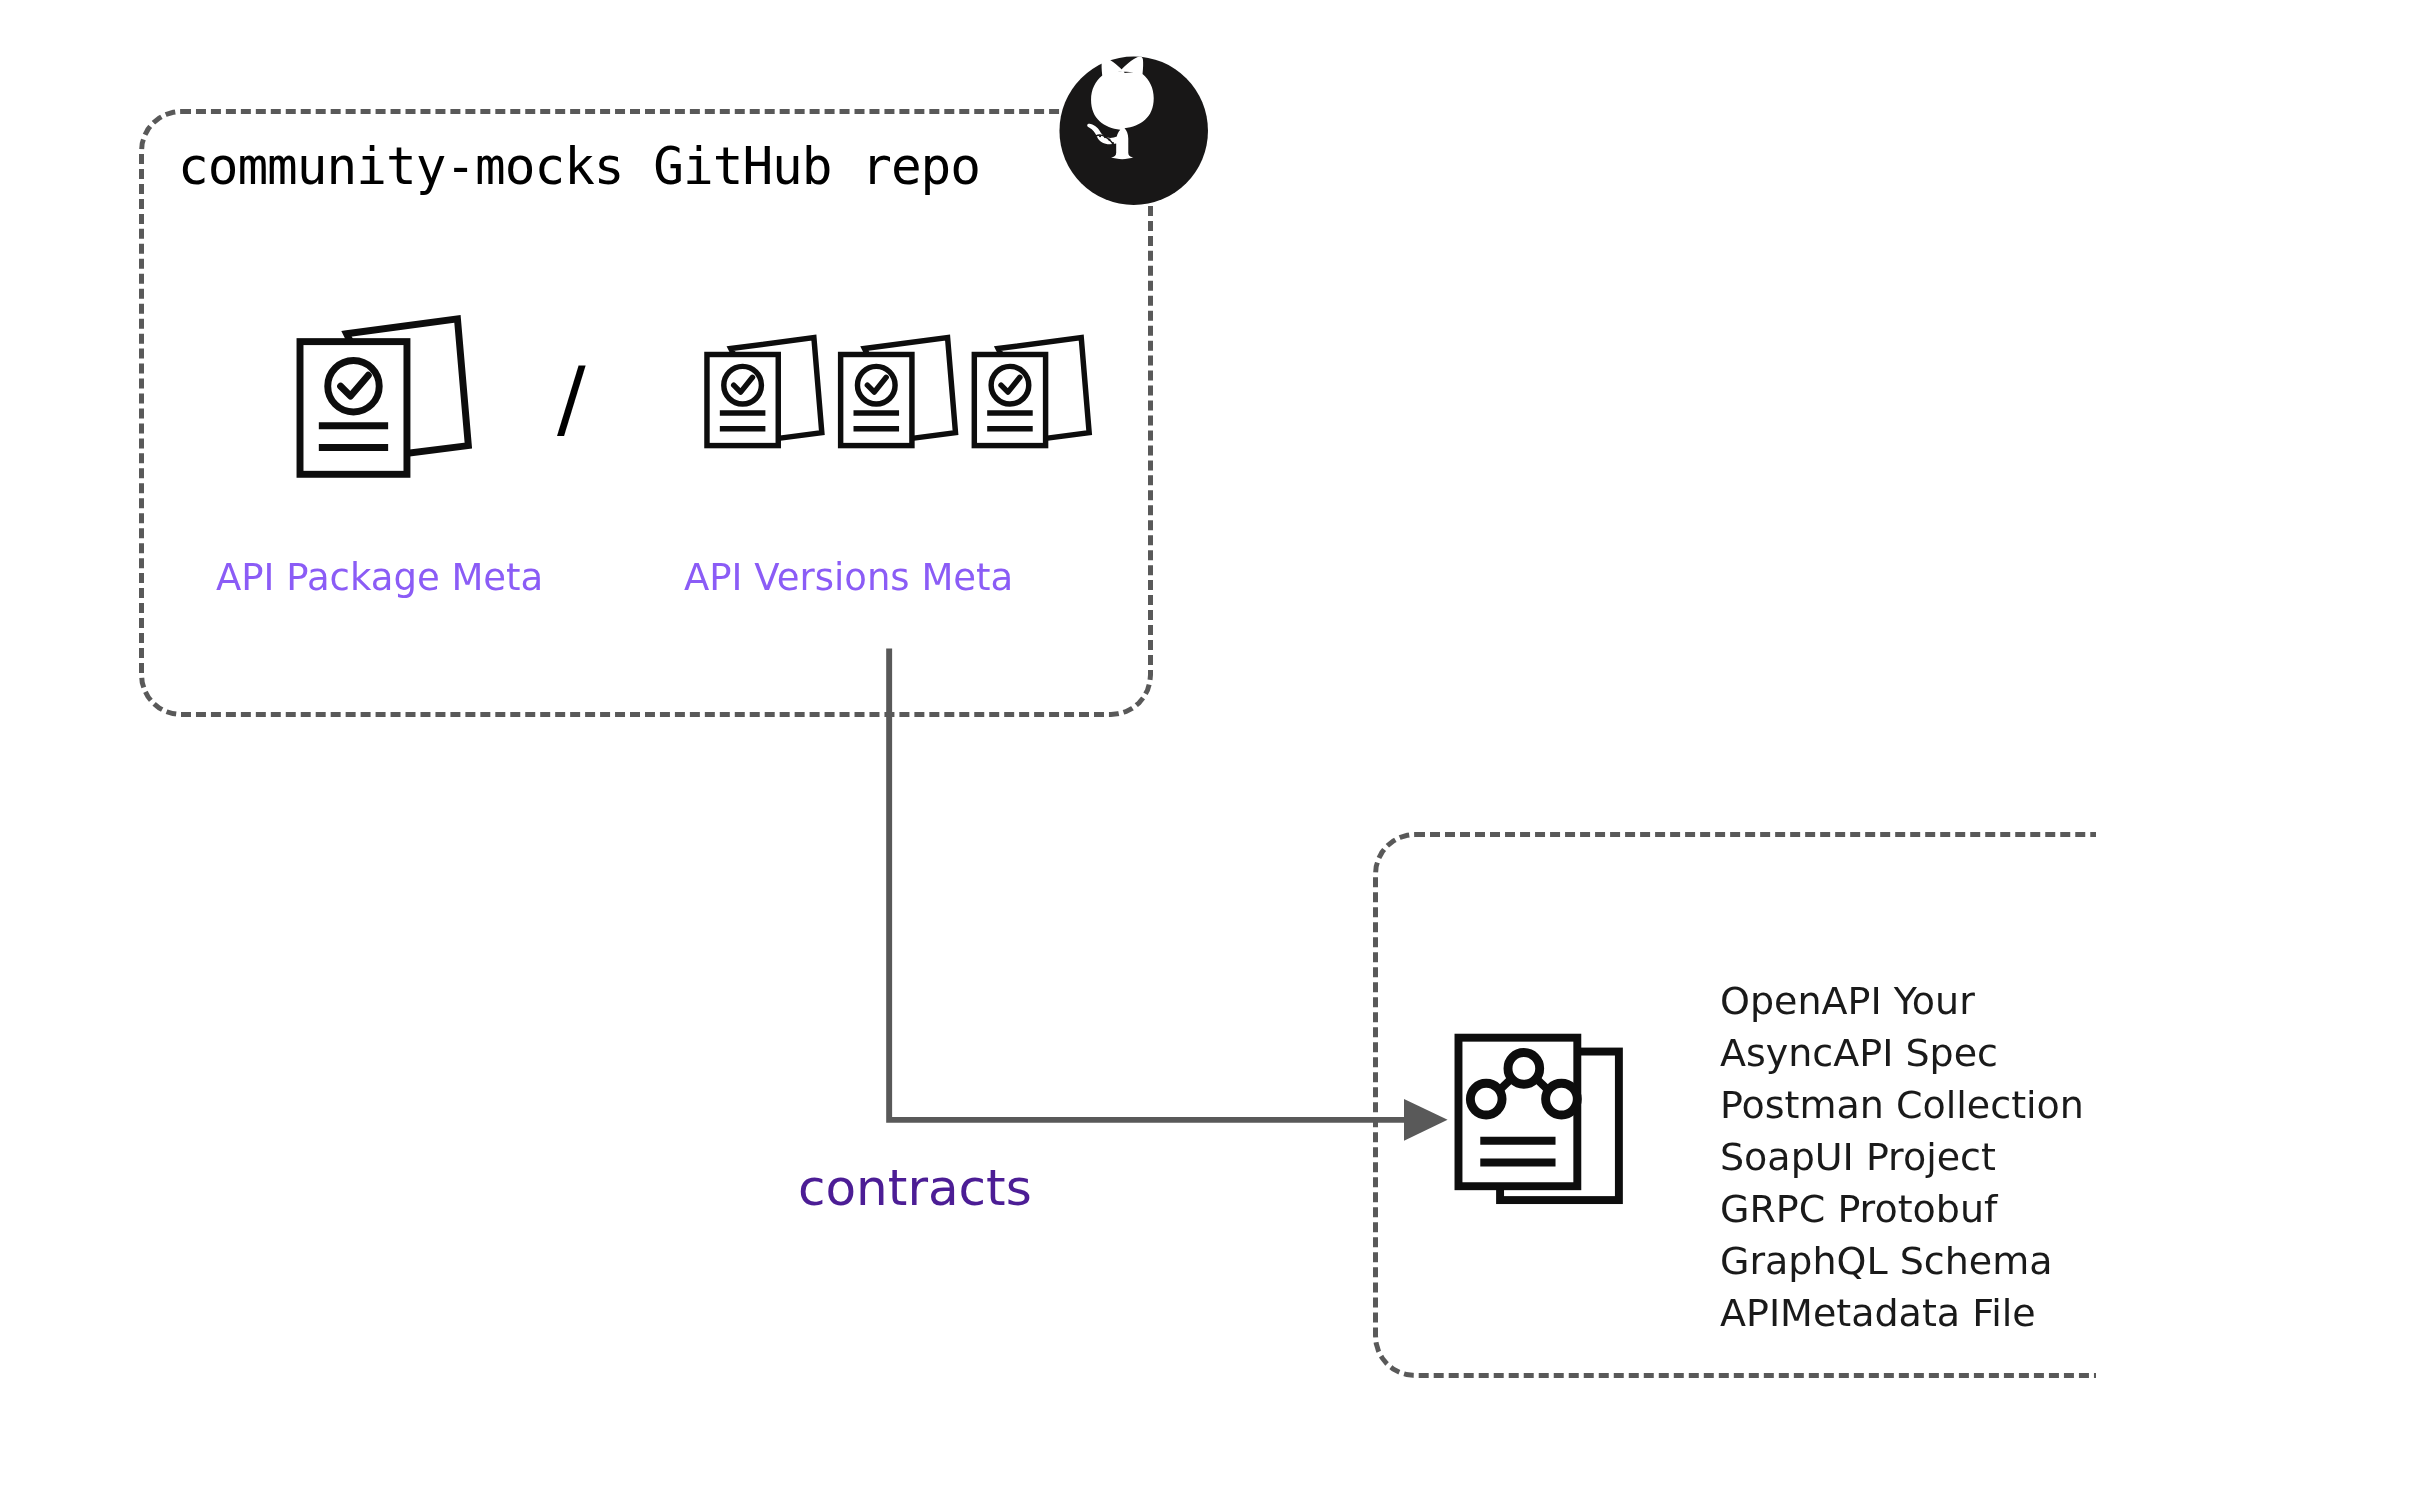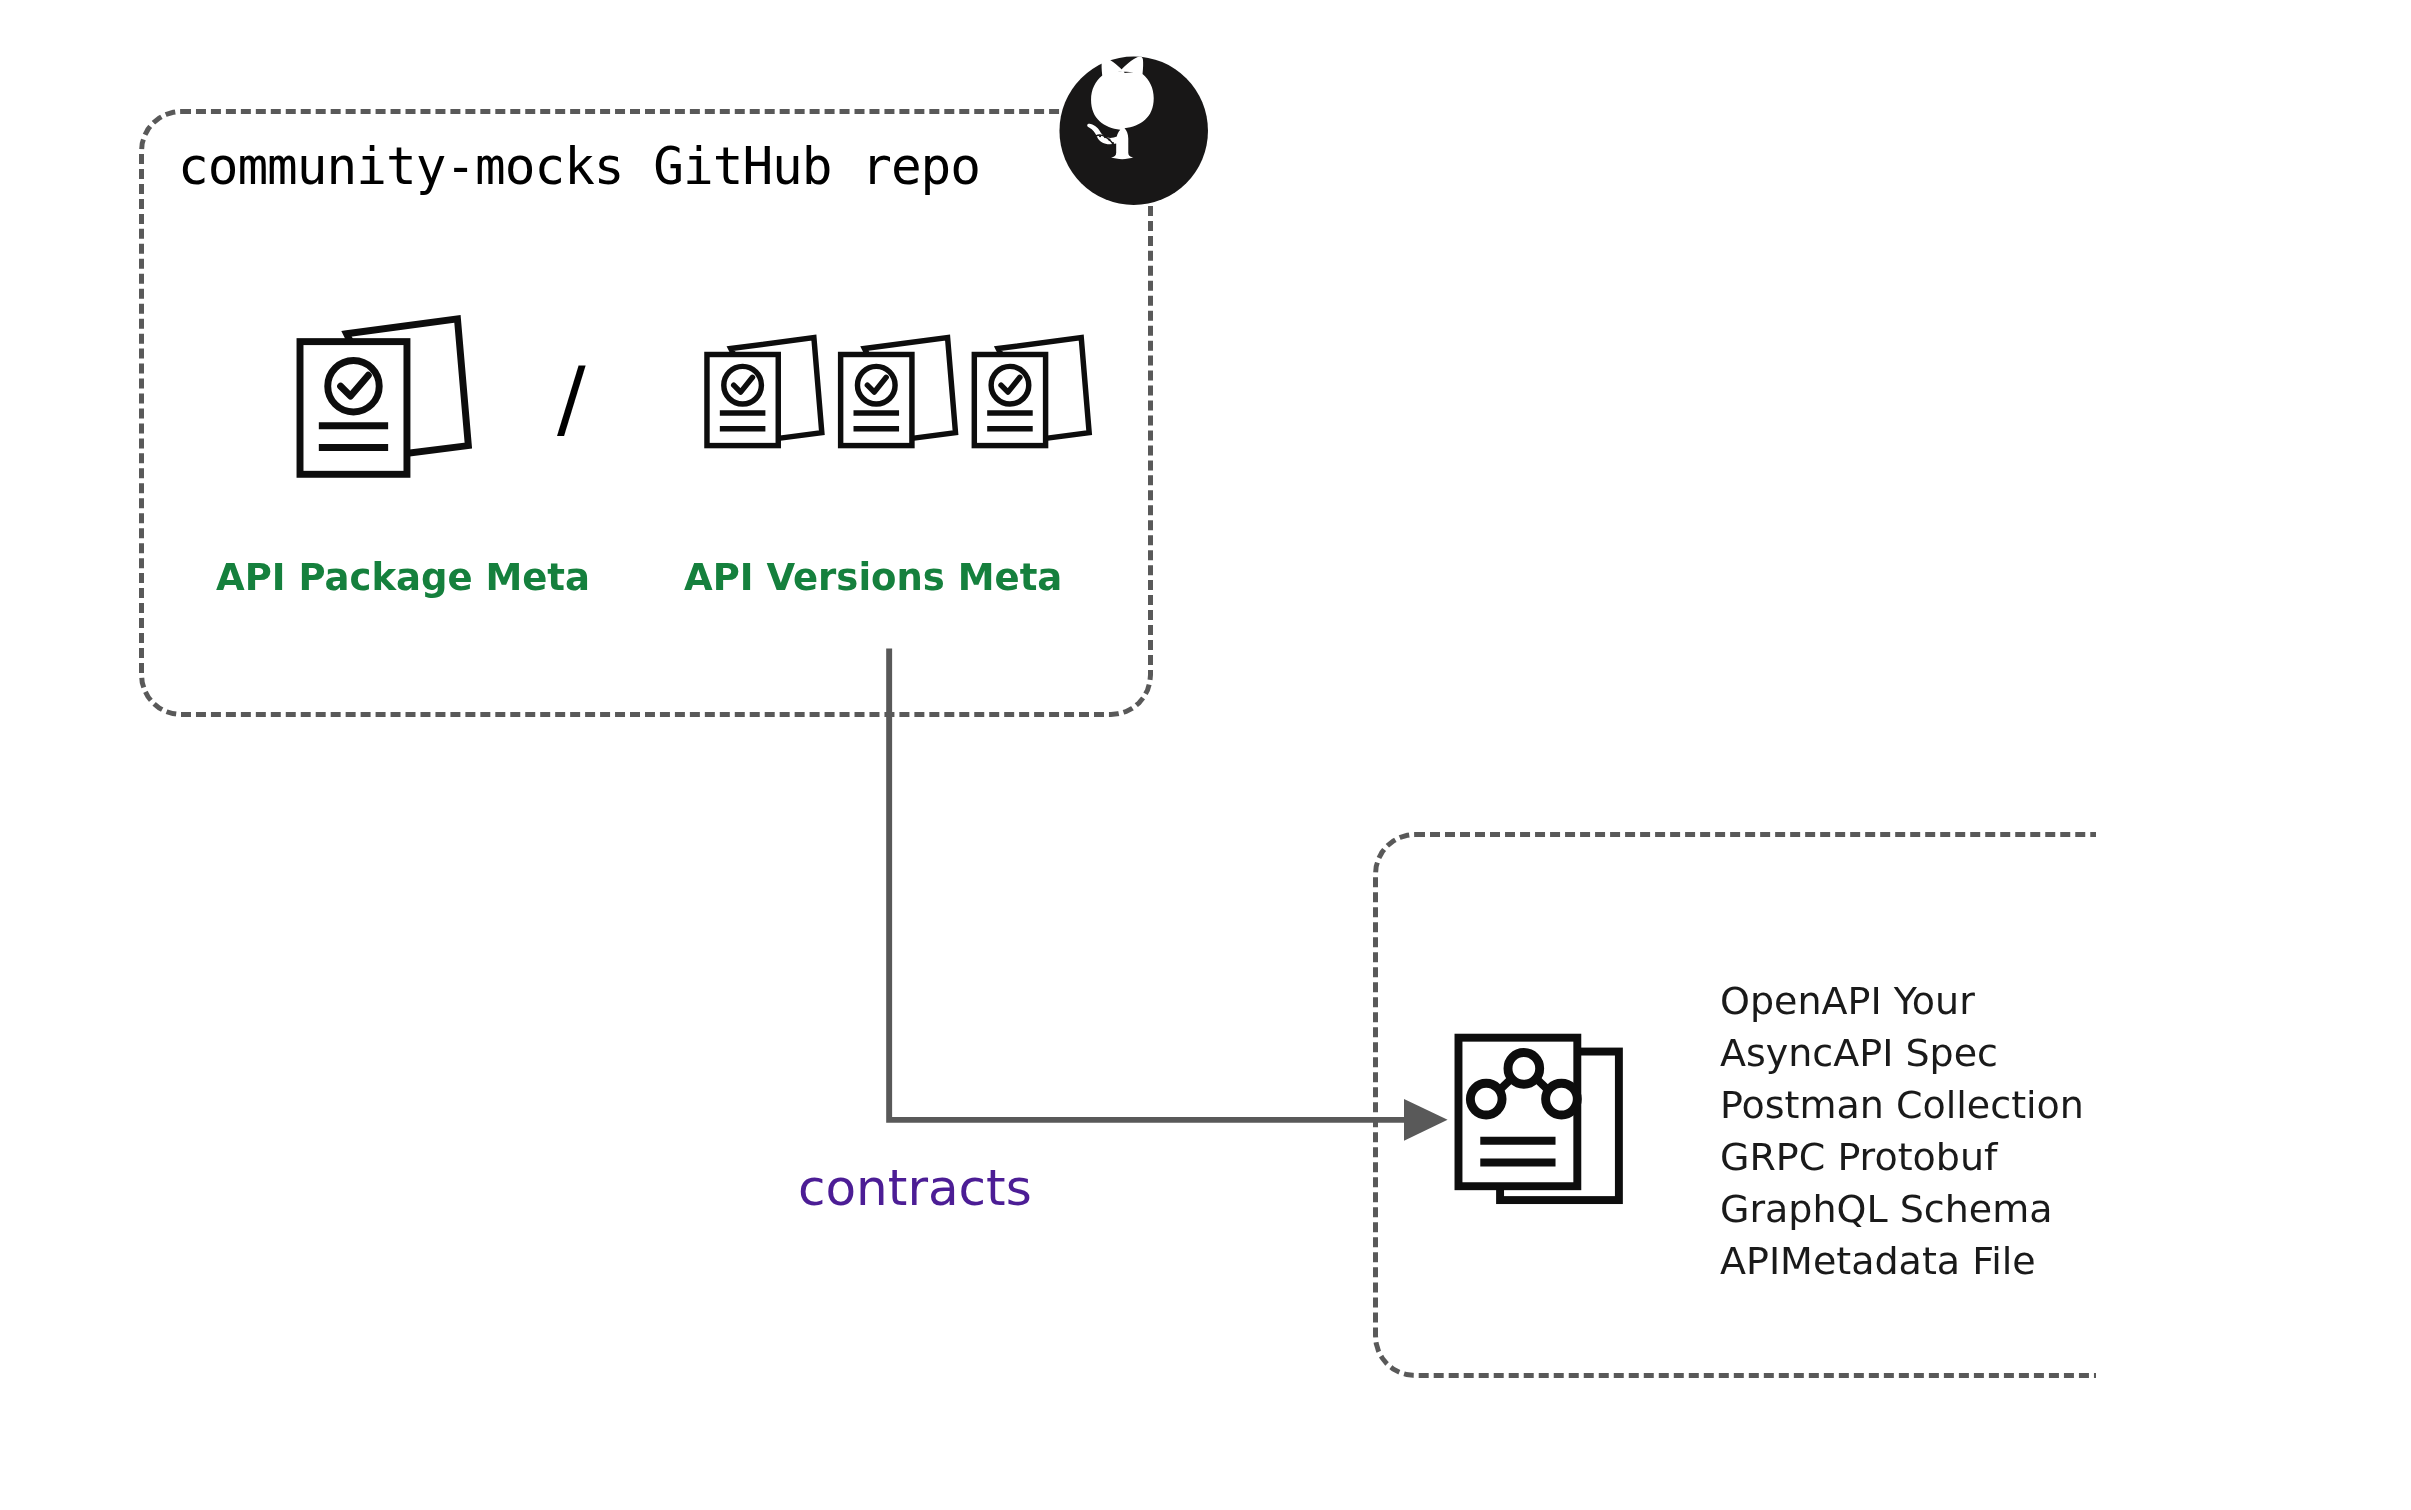--- a/index.html
+++ b/index.html
@@ -55,24 +55,23 @@
   #own-title {
     left: 1423px;
     top: 867px;
   }
 
   
   .icon-caption {
     position: absolute;
     font-family: "DejaVu Sans", sans-serif;
     font-size: 37px;
-    color: #15803d;
-    white-space: nowrap;
-    line-height: 1;
-    font-weight: bold;
+    color: #8b5cf6;
+    white-space: nowrap;
+    line-height: 1;
   }
   #pkg-caption { left: 216px; top: 559px; }
   #ver-caption { left: 684px; top: 559px; }
 
   
   #slash-separator {
     position: absolute;
     left: 557px;
     top: 356px;
     width: 38px;
@@ -249,19 +248,20 @@
 
       <line x1="1495" y1="1152" x2="1571" y2="1152" stroke-width="8"></line>
       <line x1="1495" y1="1174" x2="1571" y2="1174" stroke-width="8"></line>
     </g>
   </svg>
 
   <ul id="artifact-list">
     <li>OpenAPI Your</li>
     <li>AsyncAPI Spec</li>
     <li>Postman Collection</li>
+    <li>SoapUI Project</li>
     <li>GRPC Protobuf</li>
     <li>GraphQL Schema</li>
     <li>APIMetadata File</li>
   </ul>
 
 </div>
 
 
 </body></html>

